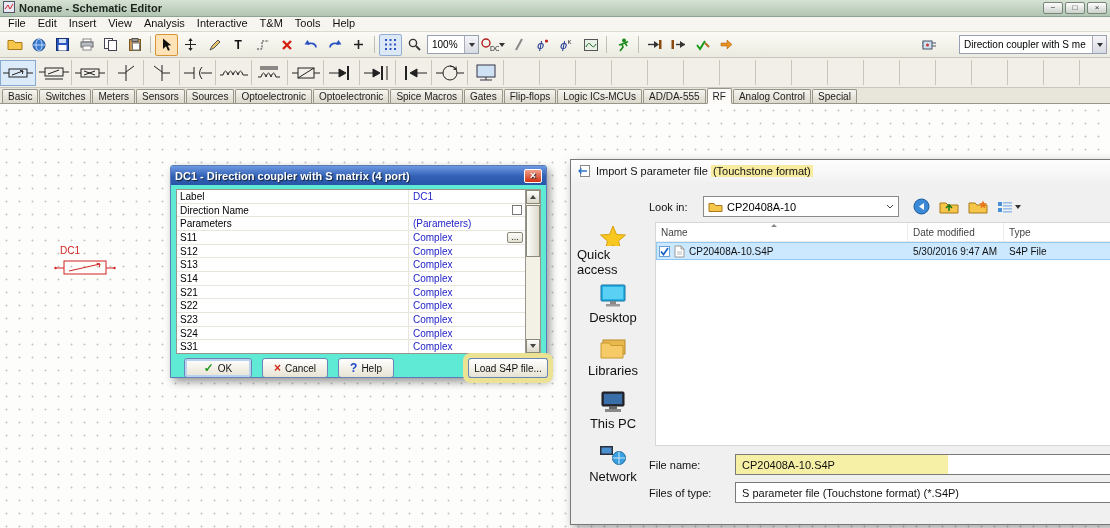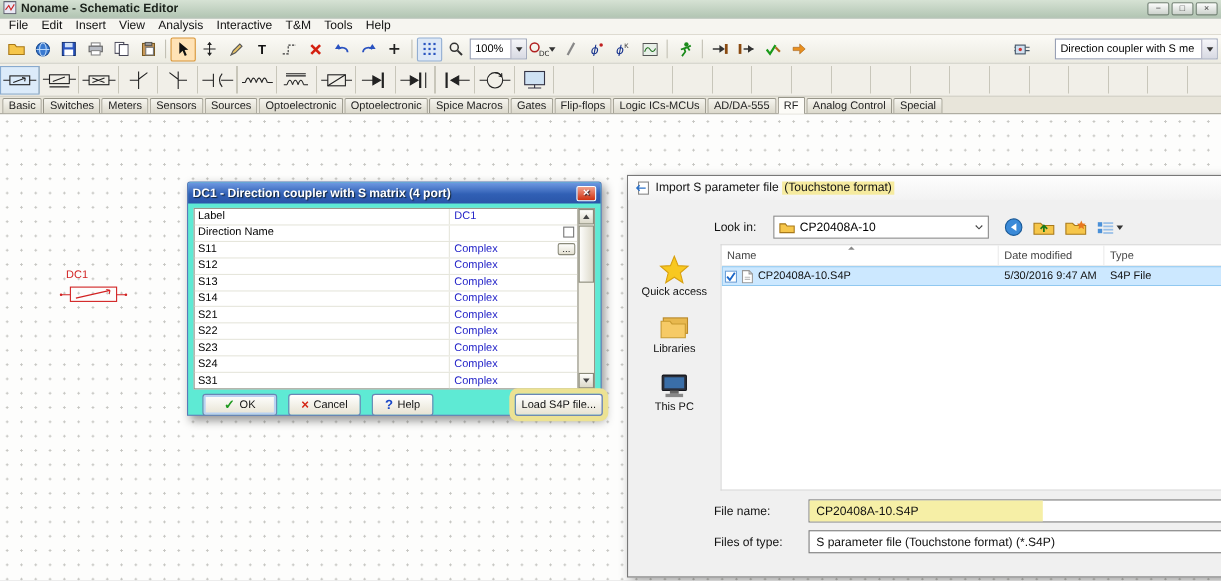--- a/index.html
+++ b/index.html
@@ -78,21 +78,21 @@
 #import-dialog{position:absolute;left:570px;top:159px;width:548px;height:366px;background:#f0f0f0;border:1px solid #787878;box-shadow:3px 4px 10px rgba(0,0,0,.35)}
 #import-title{height:22px;display:flex;align-items:center;gap:5px;padding:0 6px;background:linear-gradient(#fefefe,#f2f2f2);font-size:11px;color:#111}
 .hl{background:#f6eb9f;padding:0 2px}
 #lookin-row{position:absolute;left:78px;top:36px;height:21px;display:flex;align-items:center}
 #lookin-label{width:54px;color:#111}
 #lookin-combo{width:196px;height:21px;background:#fff;border:1px solid #8a8a8a;display:flex;align-items:center;gap:4px;padding-left:4px;font-size:11px}
 #lookin-combo .chev{margin-left:auto;width:16px;display:flex;justify-content:center}
 #nav-icons{display:flex;align-items:center;gap:9px;margin-left:14px}
 .nav-ic{display:flex;align-items:center;gap:2px}
 #import-sidebar{position:absolute;left:6px;top:64px;width:72px;height:268px;display:flex;flex-direction:column}
-.side-item{height:53px;display:flex;flex-direction:column;align-items:center;justify-content:center;gap:1px;font-size:10px;color:#111;text-align:right}
+.side-item{height:53px;display:flex;flex-direction:column;align-items:center;justify-content:center;gap:1px;font-size:13px;color:#111;text-align:left}
 #file-list{position:absolute;left:84px;top:62px;right:0;height:224px;background:#fff;border:1px solid #d6d6d6;border-right:none}
 #list-header{display:flex;height:19px;border-bottom:1px solid #ececec;color:#444;font-size:10px}
 .col{display:flex;align-items:center;padding-left:5px;border-right:1px solid #ececec;position:relative}
 .col.name{width:252px}.col.date{width:96px}.col.type{flex:1;border-right:none}
 .sort-up{position:absolute;top:1px;left:46%;width:0;height:0;border-left:3px solid transparent;border-right:3px solid transparent;border-bottom:3px solid #888}
 .file-row{display:flex;height:18px;align-items:center;font-size:10px;color:#111}
 .file-row.selected{background:#cce8ff;box-shadow:inset 0 0 0 1px #90c8f0}
 .fr-name{width:252px;display:flex;align-items:center;gap:4px;padding-left:3px}
 .fr-date{width:96px;padding-left:5px}
 .fr-type{flex:1;padding-left:5px}
@@ -508,20 +508,27 @@
 
           <div class="prow">
             <div class="pl">Direction Name</div>
             <div class="pv">
               <span class="pv-text"></span>
               <span class="pcheck"></span>
 
             </div>
           </div>
 
+          <div class="prow">
+            <div class="pl">Parameters</div>
+            <div class="pv">
+              <span class="pv-text">(Parameters)</span>
+
+            </div>
+          </div>
 
           <div class="prow">
             <div class="pl">S11</div>
             <div class="pv">
               <span class="pv-text">Complex</span>
 
               <span class="pellipsis">...</span>
             </div>
           </div>
 
@@ -675,34 +682,52 @@
 
     <div id="import-sidebar">
       <div class="side-item">
         <svg width="30" height="28">
             <path d="M15 2 L18.5 10.5 L27.5 11 L20.5 17 L22.8 26 L15 21 L7.2 26 L9.5 17 L2.5 11 L11.5 10.5 Z" fill="#f8c820" stroke="#d8a010"></path>
           </svg>
         <span>Quick access</span>
       </div>
       <div class="side-item">
         <svg width="30" height="26">
+            <rect x="3" y="2" width="24" height="16" rx="1" fill="#28b0e0" stroke="#1273a8"></rect>
+            <rect x="5" y="4" width="20" height="12" fill="#5ad0f4"></rect>
+            <rect x="12" y="18" width="6" height="3" fill="#888"></rect>
+            <rect x="8" y="21" width="14" height="2.5" fill="#999"></rect>
+          </svg>
+        <span>Desktop</span>
+      </div>
+      <div class="side-item">
+        <svg width="30" height="26">
             <rect x="5" y="4" width="22" height="14" fill="#e8b84e" stroke="#b8882a"></rect>
             <path d="M3 22 V7 h8 l2 2.5 h12 v12.5 Z" fill="#f6ca66" stroke="#c89a30"></path>
           </svg>
         <span>Libraries</span>
       </div>
       <div class="side-item">
         <svg width="30" height="26">
             <rect x="4" y="3" width="22" height="14" rx="1" fill="#2b2f3a" stroke="#14161c"></rect>
             <rect x="6" y="5" width="18" height="10" fill="#3a6ea8"></rect>
             <rect x="11" y="17" width="8" height="3" fill="#666"></rect>
             <rect x="7" y="20" width="16" height="3" fill="#888"></rect>
           </svg>
         <span>This PC</span>
       </div>
+      <div class="side-item">
+        <svg width="30" height="26">
+            <rect x="2" y="4" width="13" height="9" fill="#2b2f3a"></rect>
+            <rect x="3.5" y="5.5" width="10" height="6" fill="#4a90d0"></rect>
+            <circle cx="21" cy="16" r="6.5" fill="#38a0e0" stroke="#1a6aa0"></circle>
+            <path d="M14.5 16 h13 M21 9.5 v13" stroke="#cfe8f8" fill="none"></path>
+          </svg>
+        <span>Network</span>
+      </div>
     </div>
 
     <div id="file-list">
       <div id="list-header">
         <div class="col name">
             <span class="sort-up"></span>
             <span>Name</span>
           </div>
         <div class="col date">
             <span>Date modified</span>

